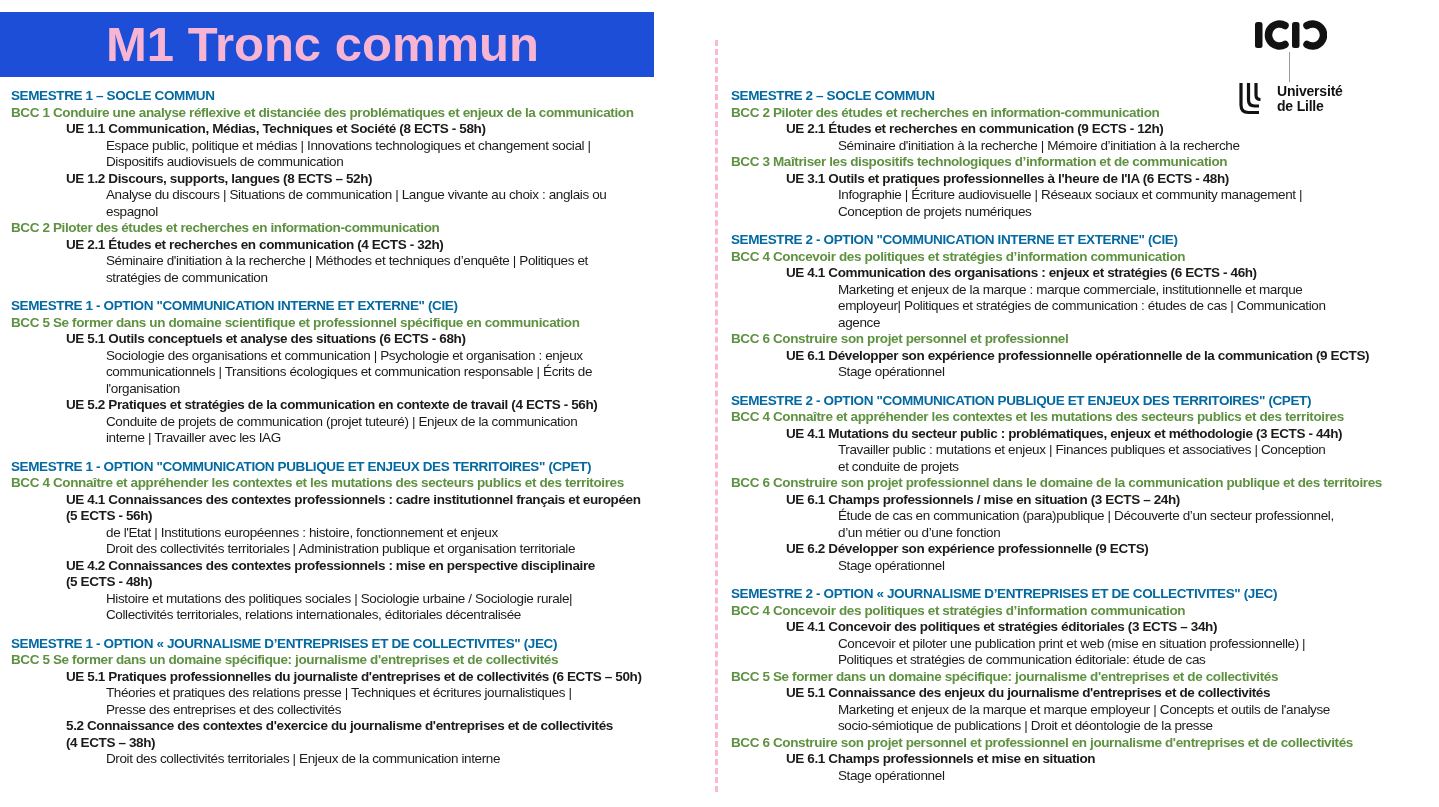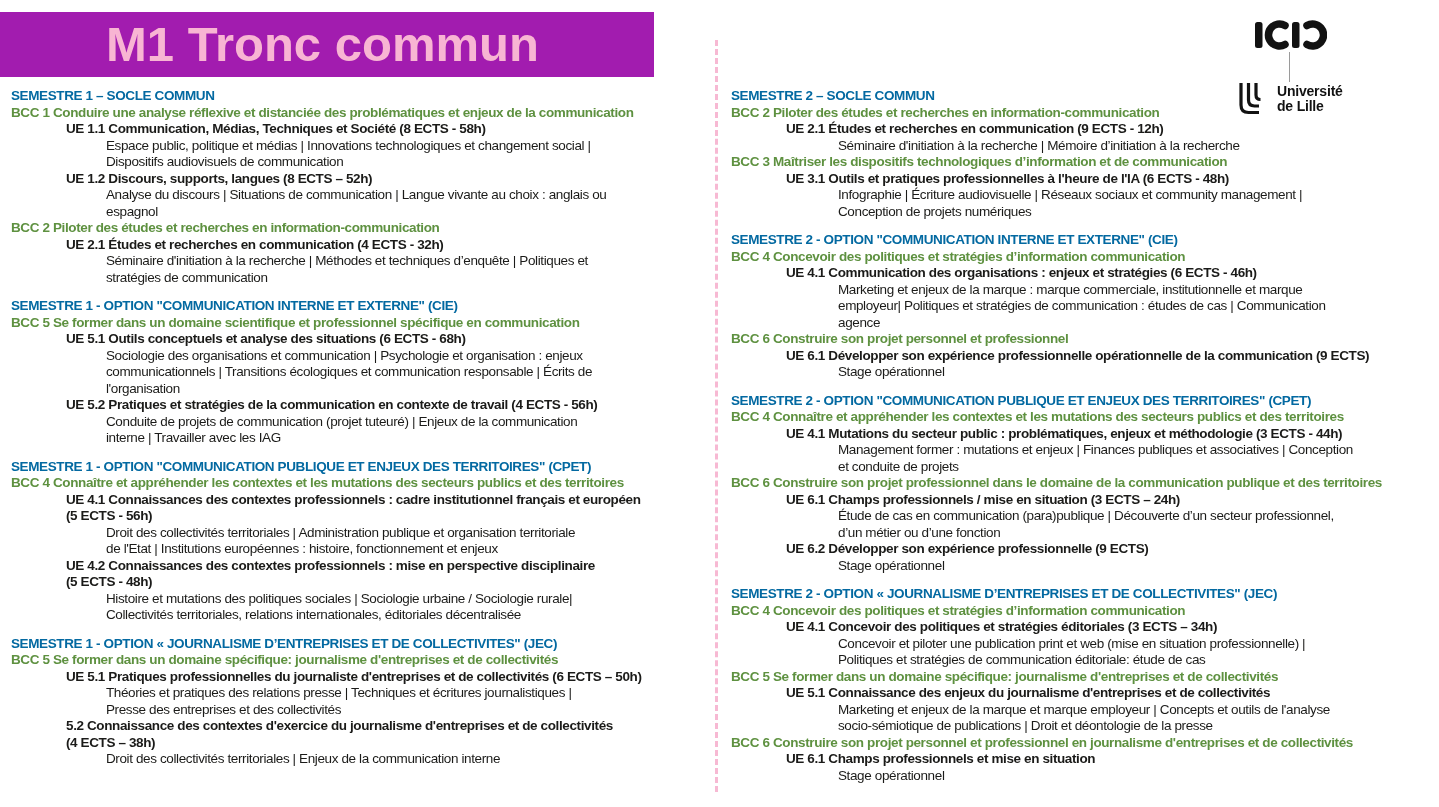--- a/index.html
+++ b/index.html
@@ -2,21 +2,21 @@
 <html><head>
 <meta charset="utf-8">
 <style>
   html,body{margin:0;padding:0;}
   body{
     width:1439px;height:807px;position:relative;overflow:hidden;
     background:#ffffff;color:#1d1d1b;
     font-family:"Liberation Sans","DejaVu Sans",sans-serif;
   }
   
-  .banner{position:absolute;left:0;top:12px;width:654px;height:65px;background:#a21caf;}
+  .banner{position:absolute;left:0;top:12px;width:654px;height:65px;background:#1d4ed8;}
   .banner .title{
     margin:0;padding-left:106px;font-size:49px;line-height:64px;font-weight:700;
     color:#f8b5d3;letter-spacing:0;white-space:nowrap;
   }
   
   .brand{position:absolute;left:1238px;top:18px;display:flex;align-items:center;flex-direction:column;}
   .icid-svg{display:block;}
   .logo-sep{width:1px;height:30px;background:#9a9a9a;margin:0 12px 0 10px;}
   .udl{display:flex;align-items:center;}
   .udl-text{margin-left:7px;font-size:14px;line-height:15px;font-weight:700;color:#121212;letter-spacing:-0.2px;}
@@ -98,22 +98,22 @@
       <div class="ue-desc">l'organisation</div>
       <div class="ue-title">UE 5.2 Pratiques et stratégies de la communication en contexte de travail (4 ECTS - 56h)</div>
       <div class="ue-desc">Conduite de projets de communication (projet tuteuré) | Enjeux de la communication</div>
       <div class="ue-desc">interne | Travailler avec les IAG</div>
     </div>
     <div class="section">
       <div class="sem-header">SEMESTRE 1 - OPTION "COMMUNICATION PUBLIQUE ET ENJEUX DES TERRITOIRES" (CPET)</div>
       <div class="bcc">BCC 4 Connaître et appréhender les contextes et les mutations des secteurs publics et des territoires</div>
       <div class="ue-title">UE 4.1 Connaissances des contextes professionnels : cadre institutionnel français et européen</div>
       <div class="ue-title">(5 ECTS - 56h)</div>
+      <div class="ue-desc">de l'Etat | Institutions européennes : histoire, fonctionnement et enjeux</div>
       <div class="ue-desc">Droit des collectivités territoriales | Administration publique et organisation territoriale</div>
-      <div class="ue-desc">de l'Etat | Institutions européennes : histoire, fonctionnement et enjeux</div>
       <div class="ue-title">UE 4.2 Connaissances des contextes professionnels : mise en perspective disciplinaire</div>
       <div class="ue-title">(5 ECTS - 48h)</div>
       <div class="ue-desc">Histoire et mutations des politiques sociales | Sociologie urbaine / Sociologie rurale|</div>
       <div class="ue-desc">Collectivités territoriales, relations internationales, éditoriales décentralisée</div>
     </div>
     <div class="section">
       <div class="sem-header">SEMESTRE 1 - OPTION « JOURNALISME D’ENTREPRISES ET DE COLLECTIVITES" (JEC)</div>
       <div class="bcc">BCC 5 Se former dans un domaine spécifique: journalisme d'entreprises et de collectivités</div>
       <div class="ue-title">UE 5.1 Pratiques professionnelles du journaliste d'entreprises et de collectivités (6 ECTS – 50h)</div>
       <div class="ue-desc">Théories et pratiques des relations presse | Techniques et écritures journalistiques |</div>
@@ -142,21 +142,21 @@
       <div class="ue-desc">employeur| Politiques et stratégies de communication : études de cas | Communication</div>
       <div class="ue-desc">agence</div>
       <div class="bcc">BCC 6 Construire son projet personnel et professionnel</div>
       <div class="ue-title">UE 6.1 Développer son expérience professionnelle opérationnelle de la communication (9 ECTS)</div>
       <div class="ue-desc">Stage opérationnel</div>
     </div>
     <div class="section">
       <div class="sem-header">SEMESTRE 2 - OPTION "COMMUNICATION PUBLIQUE ET ENJEUX DES TERRITOIRES" (CPET)</div>
       <div class="bcc">BCC 4 Connaître et appréhender les contextes et les mutations des secteurs publics et des territoires</div>
       <div class="ue-title">UE 4.1 Mutations du secteur public : problématiques, enjeux et méthodologie (3 ECTS - 44h)</div>
-      <div class="ue-desc">Management former : mutations et enjeux | Finances publiques et associatives | Conception</div>
+      <div class="ue-desc">Travailler public : mutations et enjeux | Finances publiques et associatives | Conception</div>
       <div class="ue-desc">et conduite de projets</div>
       <div class="bcc">BCC 6 Construire son projet professionnel dans le domaine de la communication publique et des territoires</div>
       <div class="ue-title">UE 6.1 Champs professionnels / mise en situation (3 ECTS – 24h)</div>
       <div class="ue-desc">Étude de cas en communication (para)publique | Découverte d’un secteur professionnel,</div>
       <div class="ue-desc">d’un métier ou d’une fonction</div>
       <div class="ue-title">UE 6.2 Développer son expérience professionnelle (9 ECTS)</div>
       <div class="ue-desc">Stage opérationnel</div>
     </div>
     <div class="section">
       <div class="sem-header">SEMESTRE 2 - OPTION « JOURNALISME D’ENTREPRISES ET DE COLLECTIVITES" (JEC)</div>

